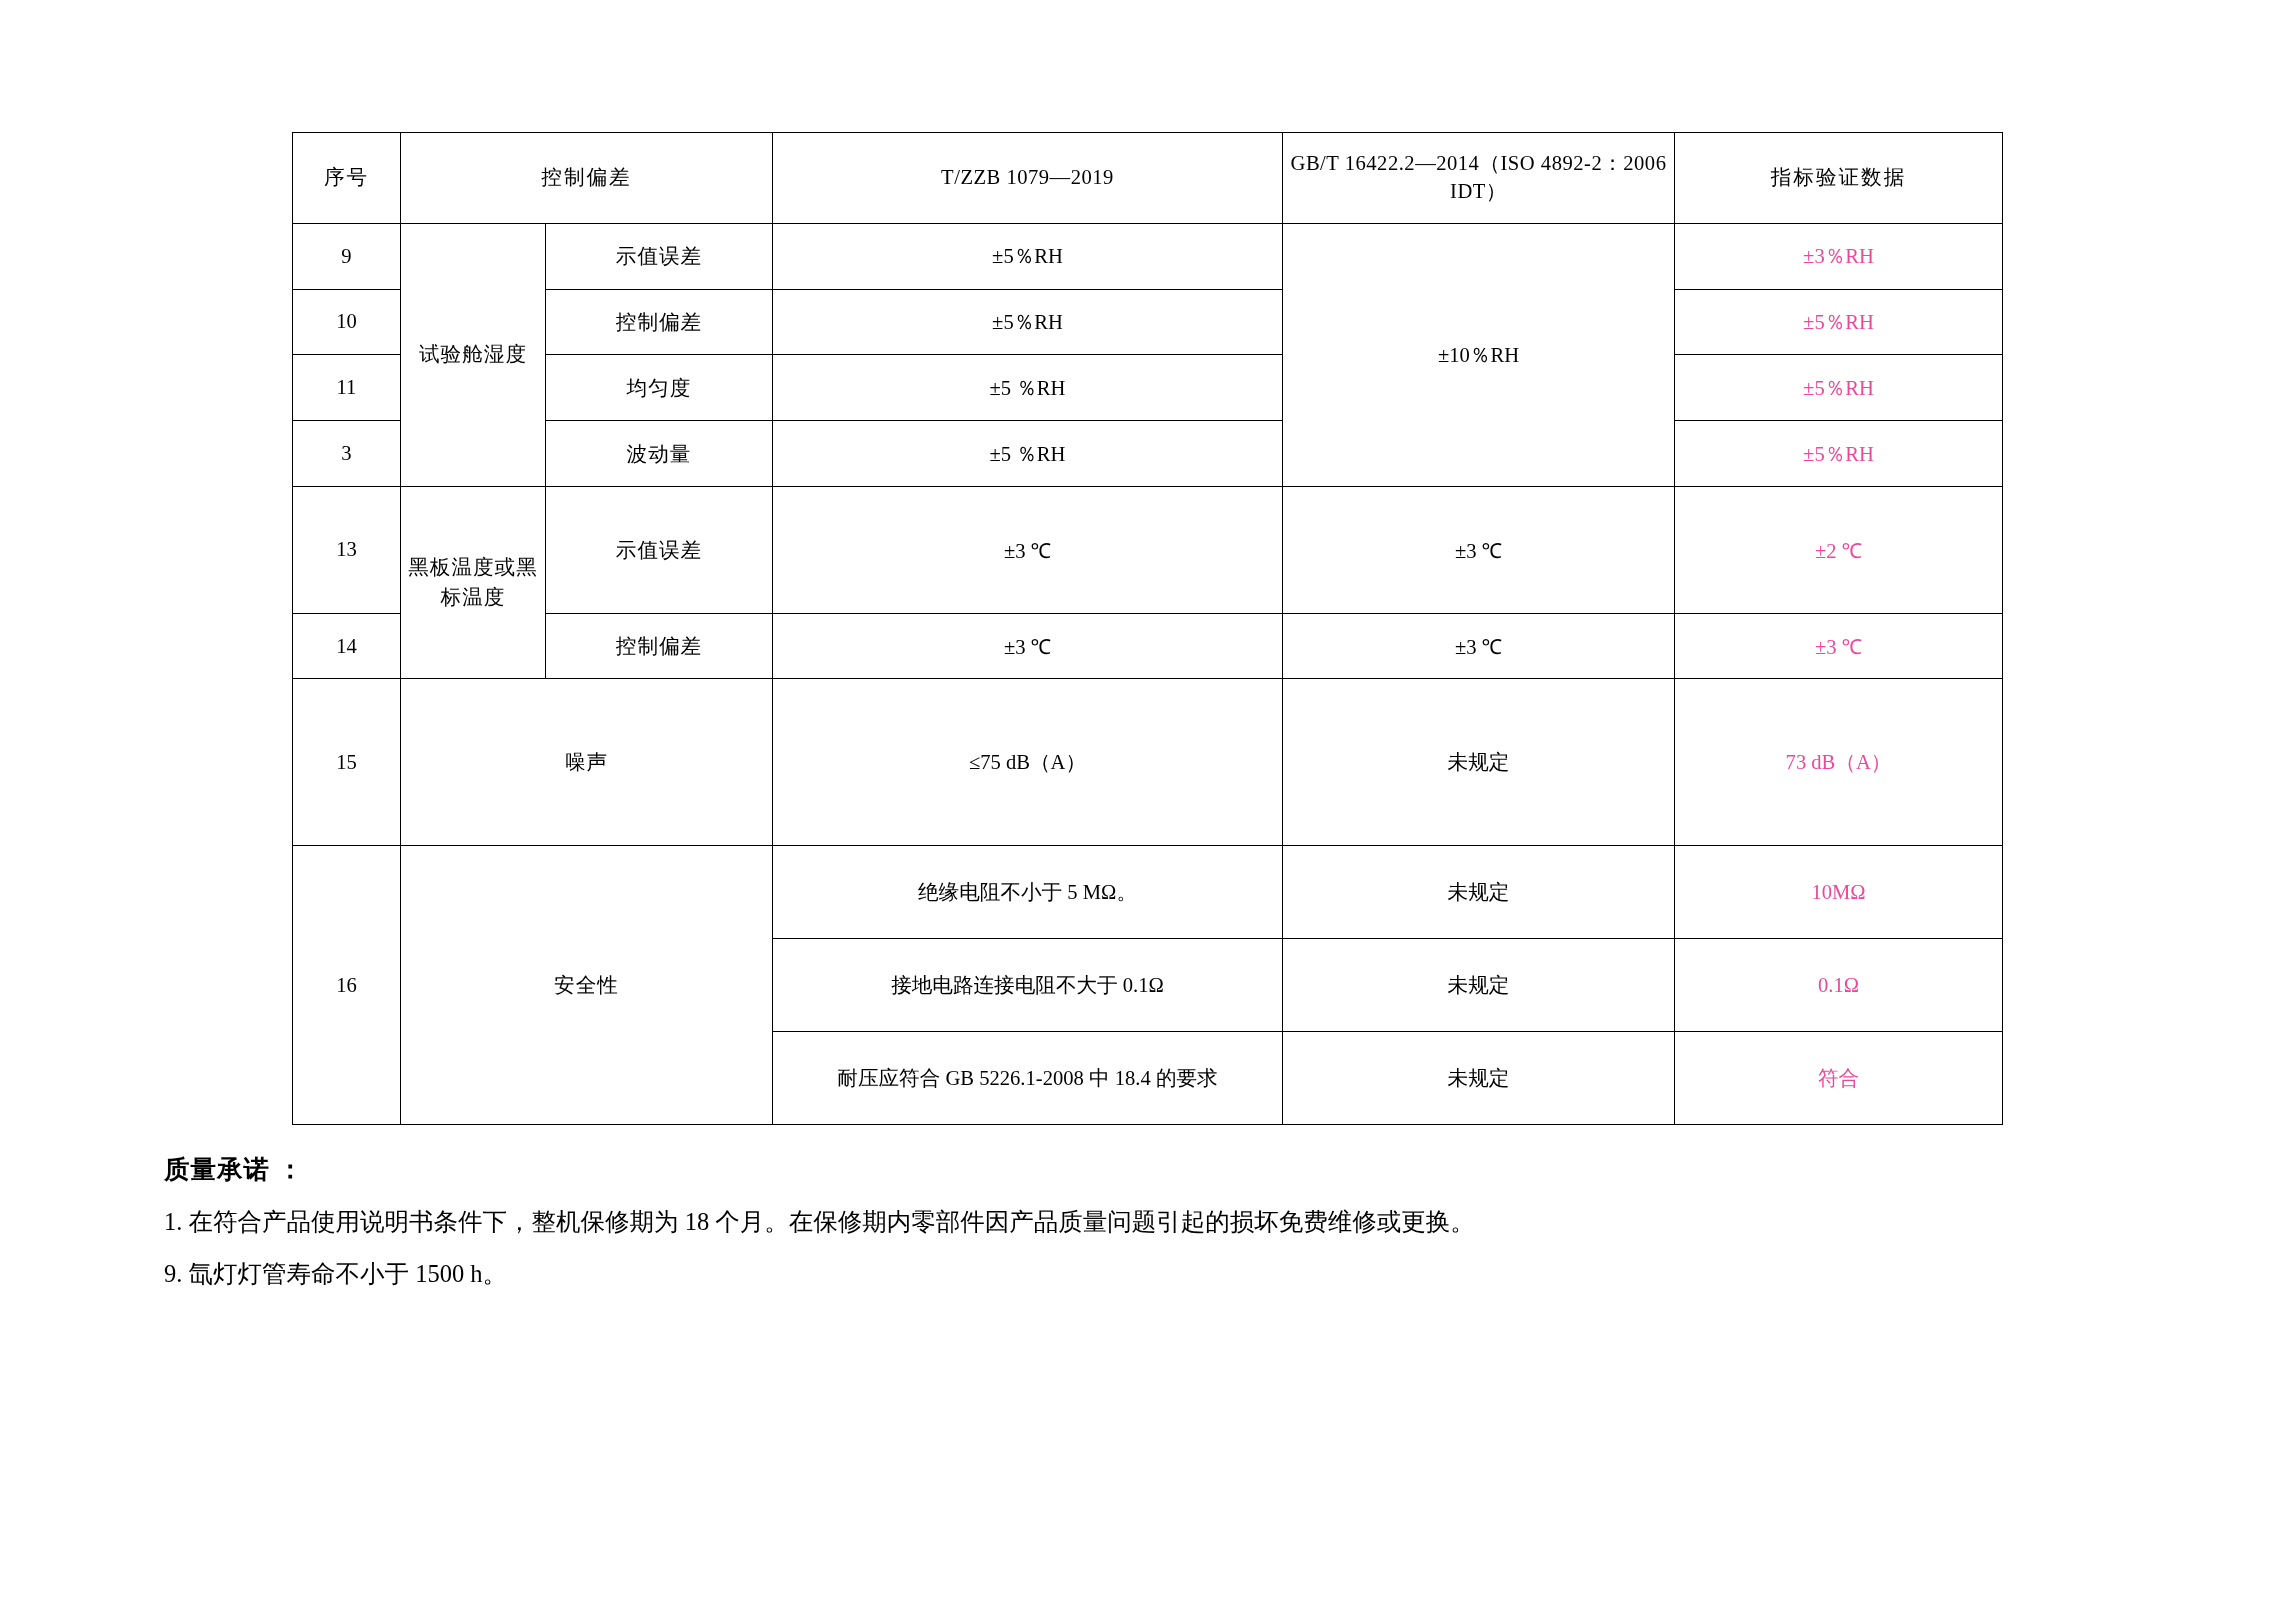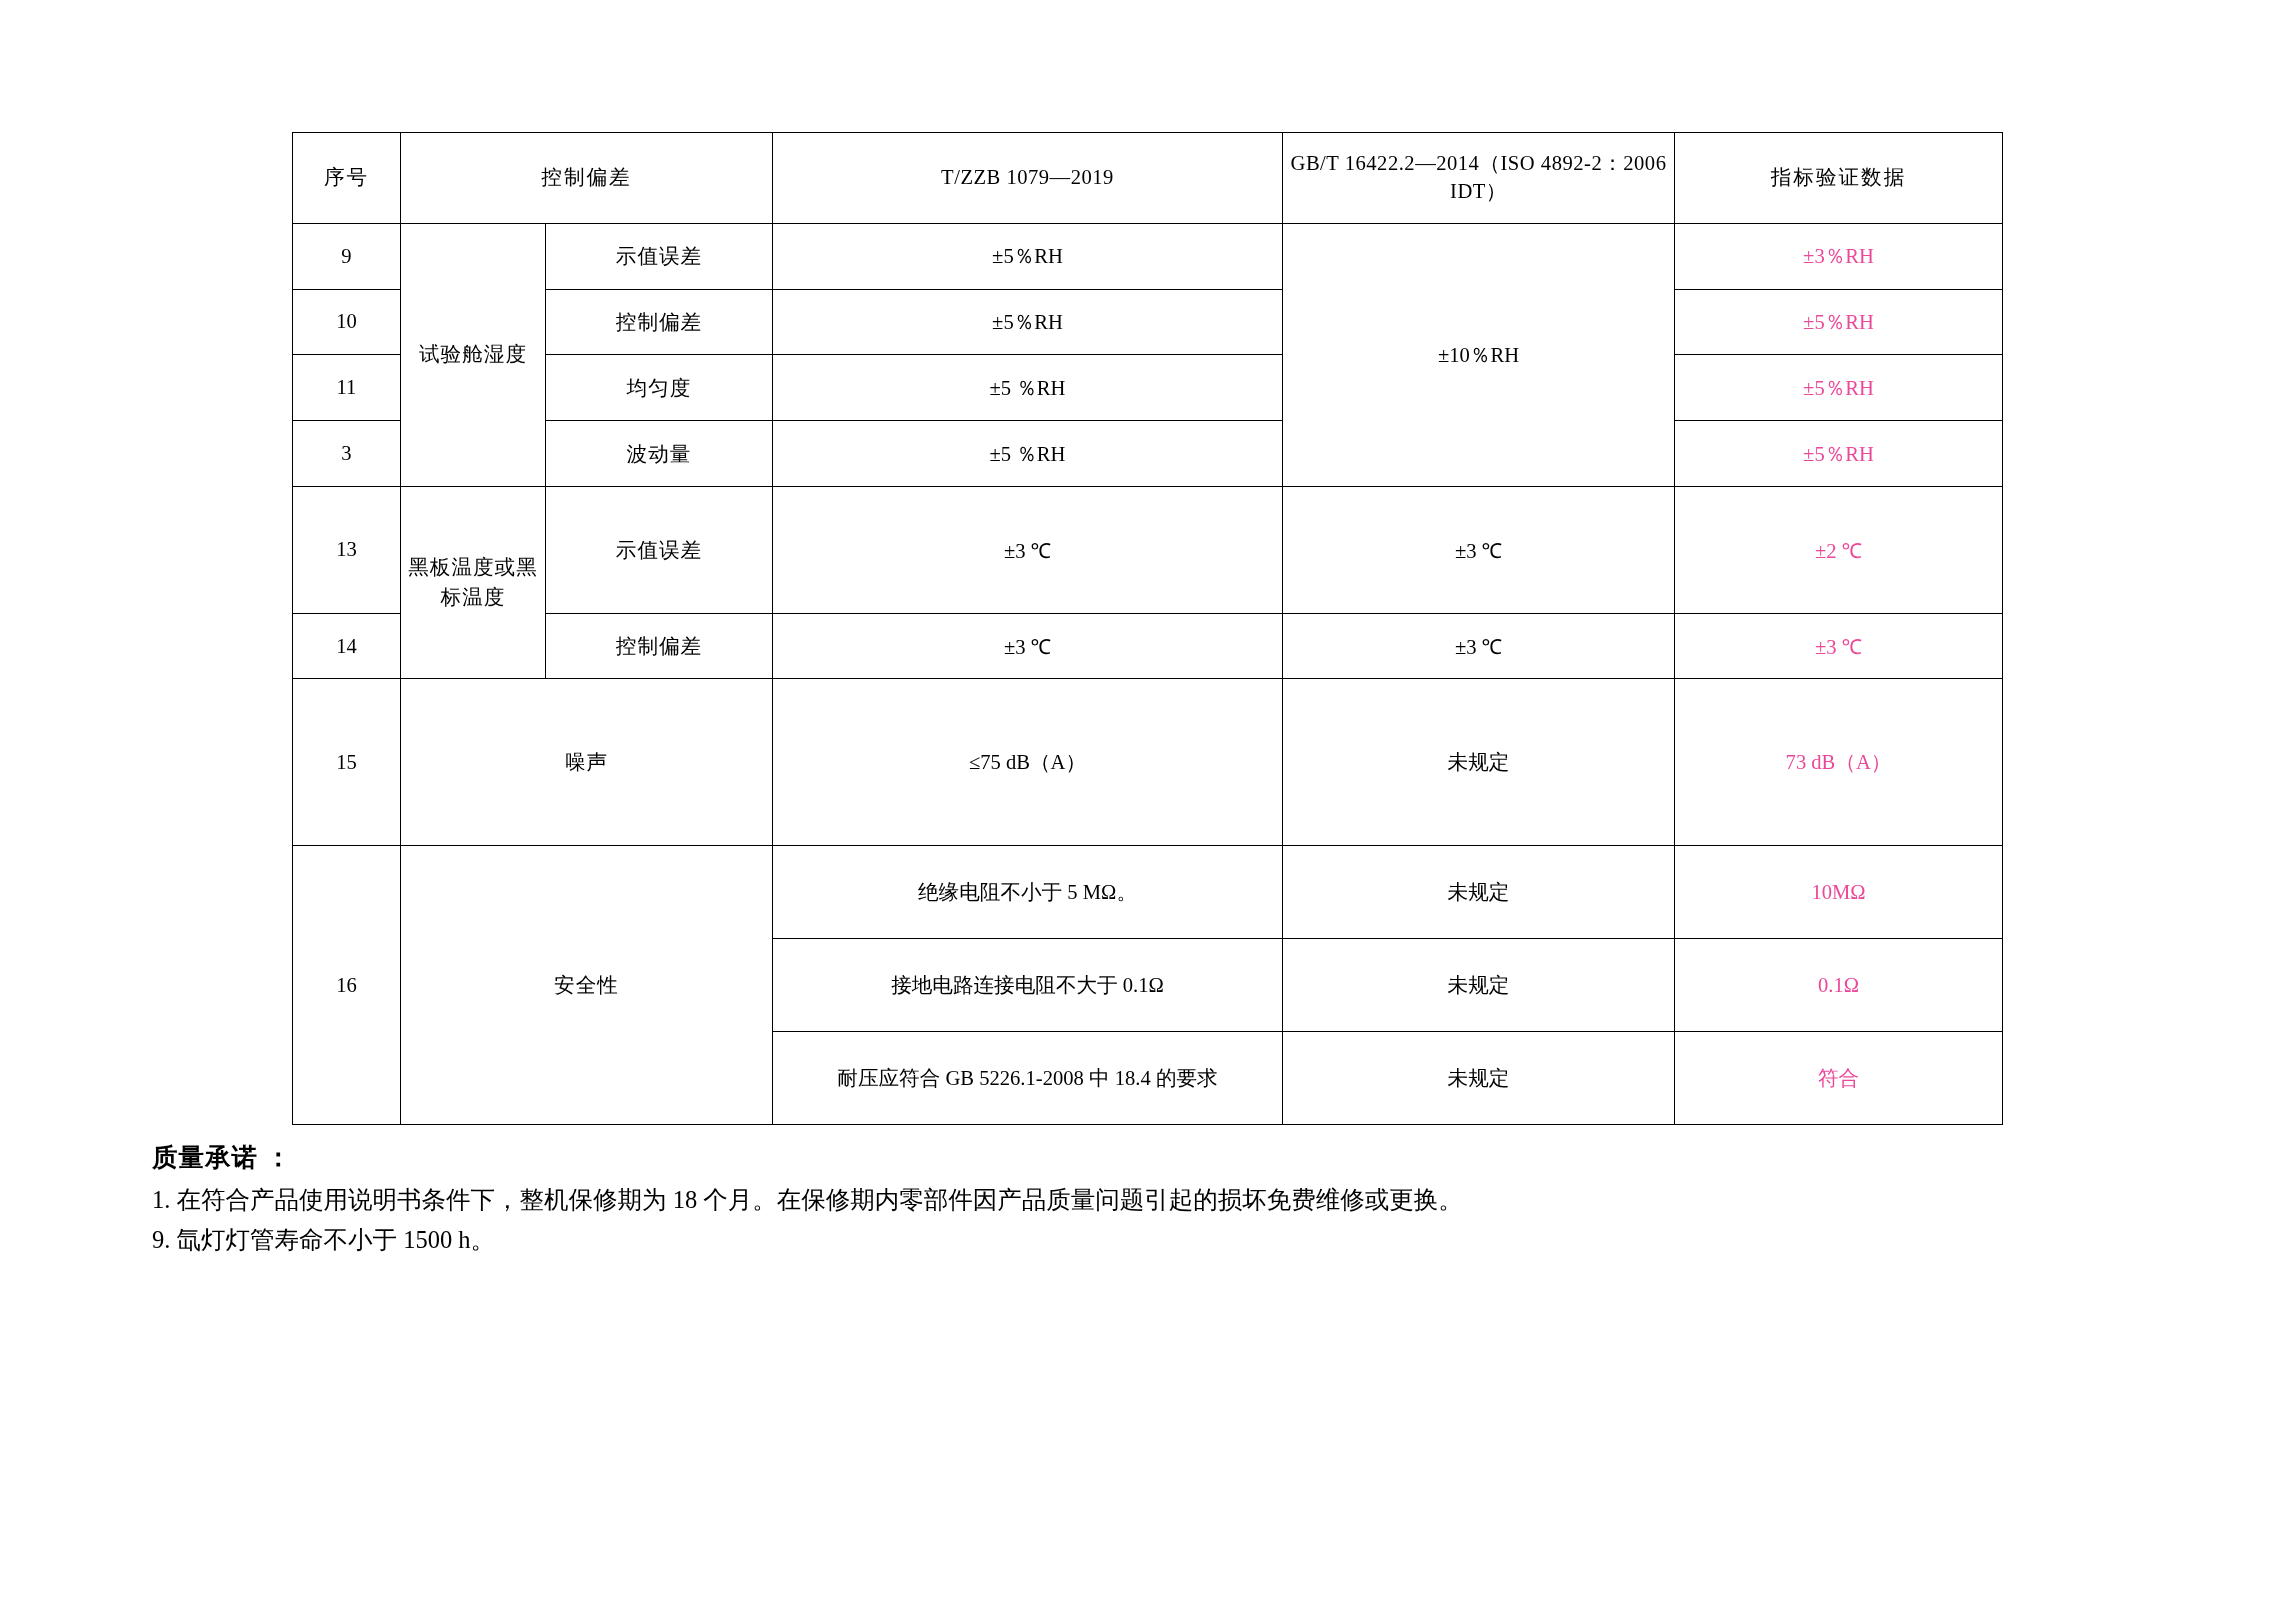--- a/index.html
+++ b/index.html
@@ -86,21 +86,21 @@
     line-height: 1.62;
     font-family: "Liberation Serif", serif;
   }
   .notes .title {
     font-weight: bold;
     font-size: 25.5px;
     letter-spacing: 1px;
     margin-bottom: 2px;
   }
   .notes p {
-    margin: 0;
+    margin: 12px;
     padding: 0;
   }
   .notes .ln {
     text-align: justify;
   }
 </style>
 </head>
 <body>
 
 <div class="page">

